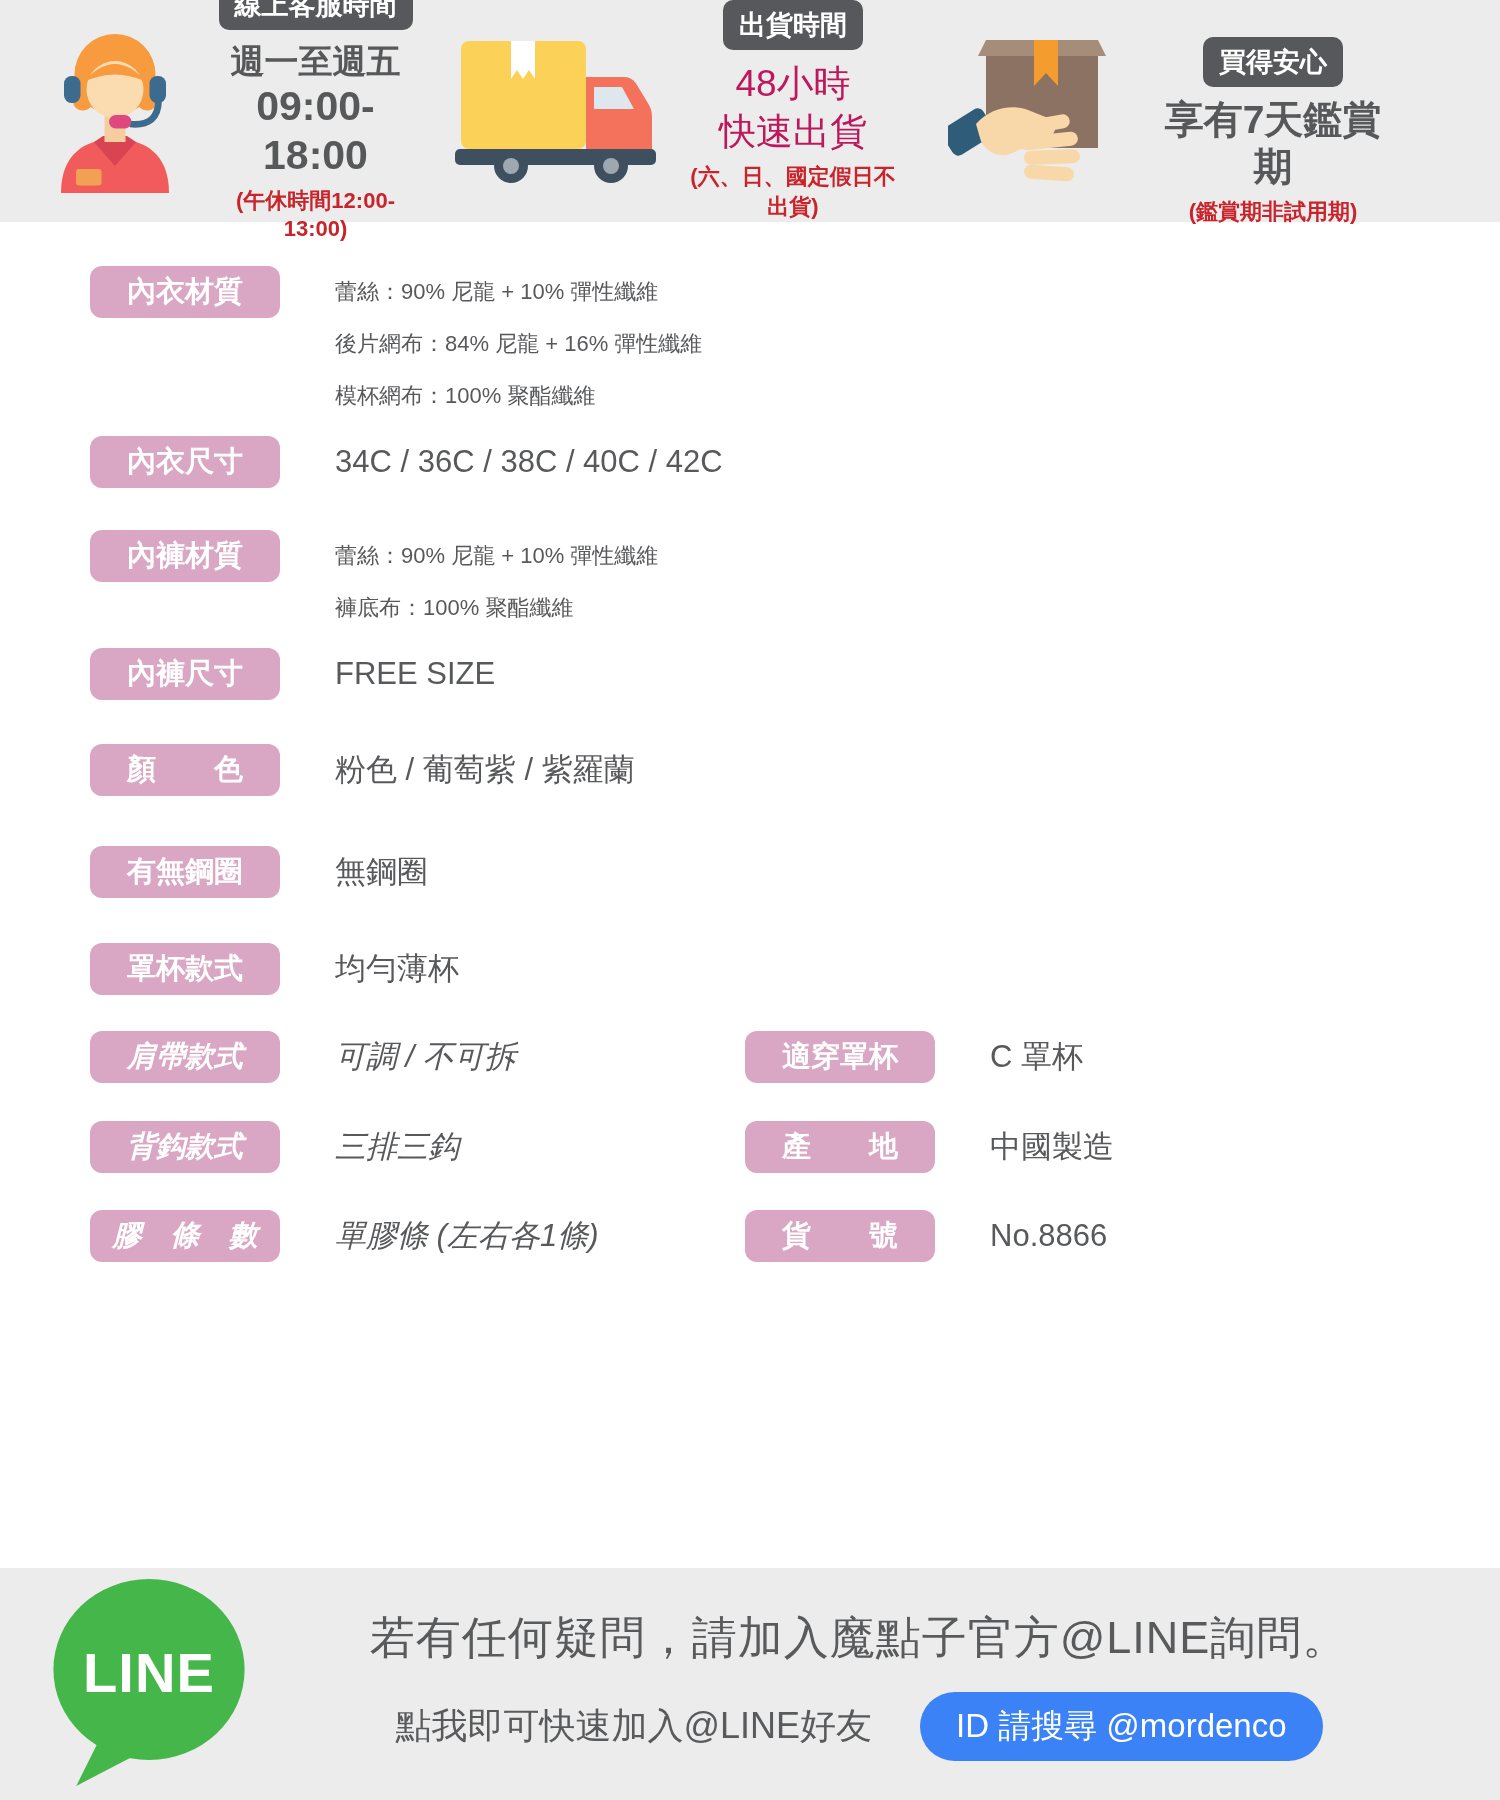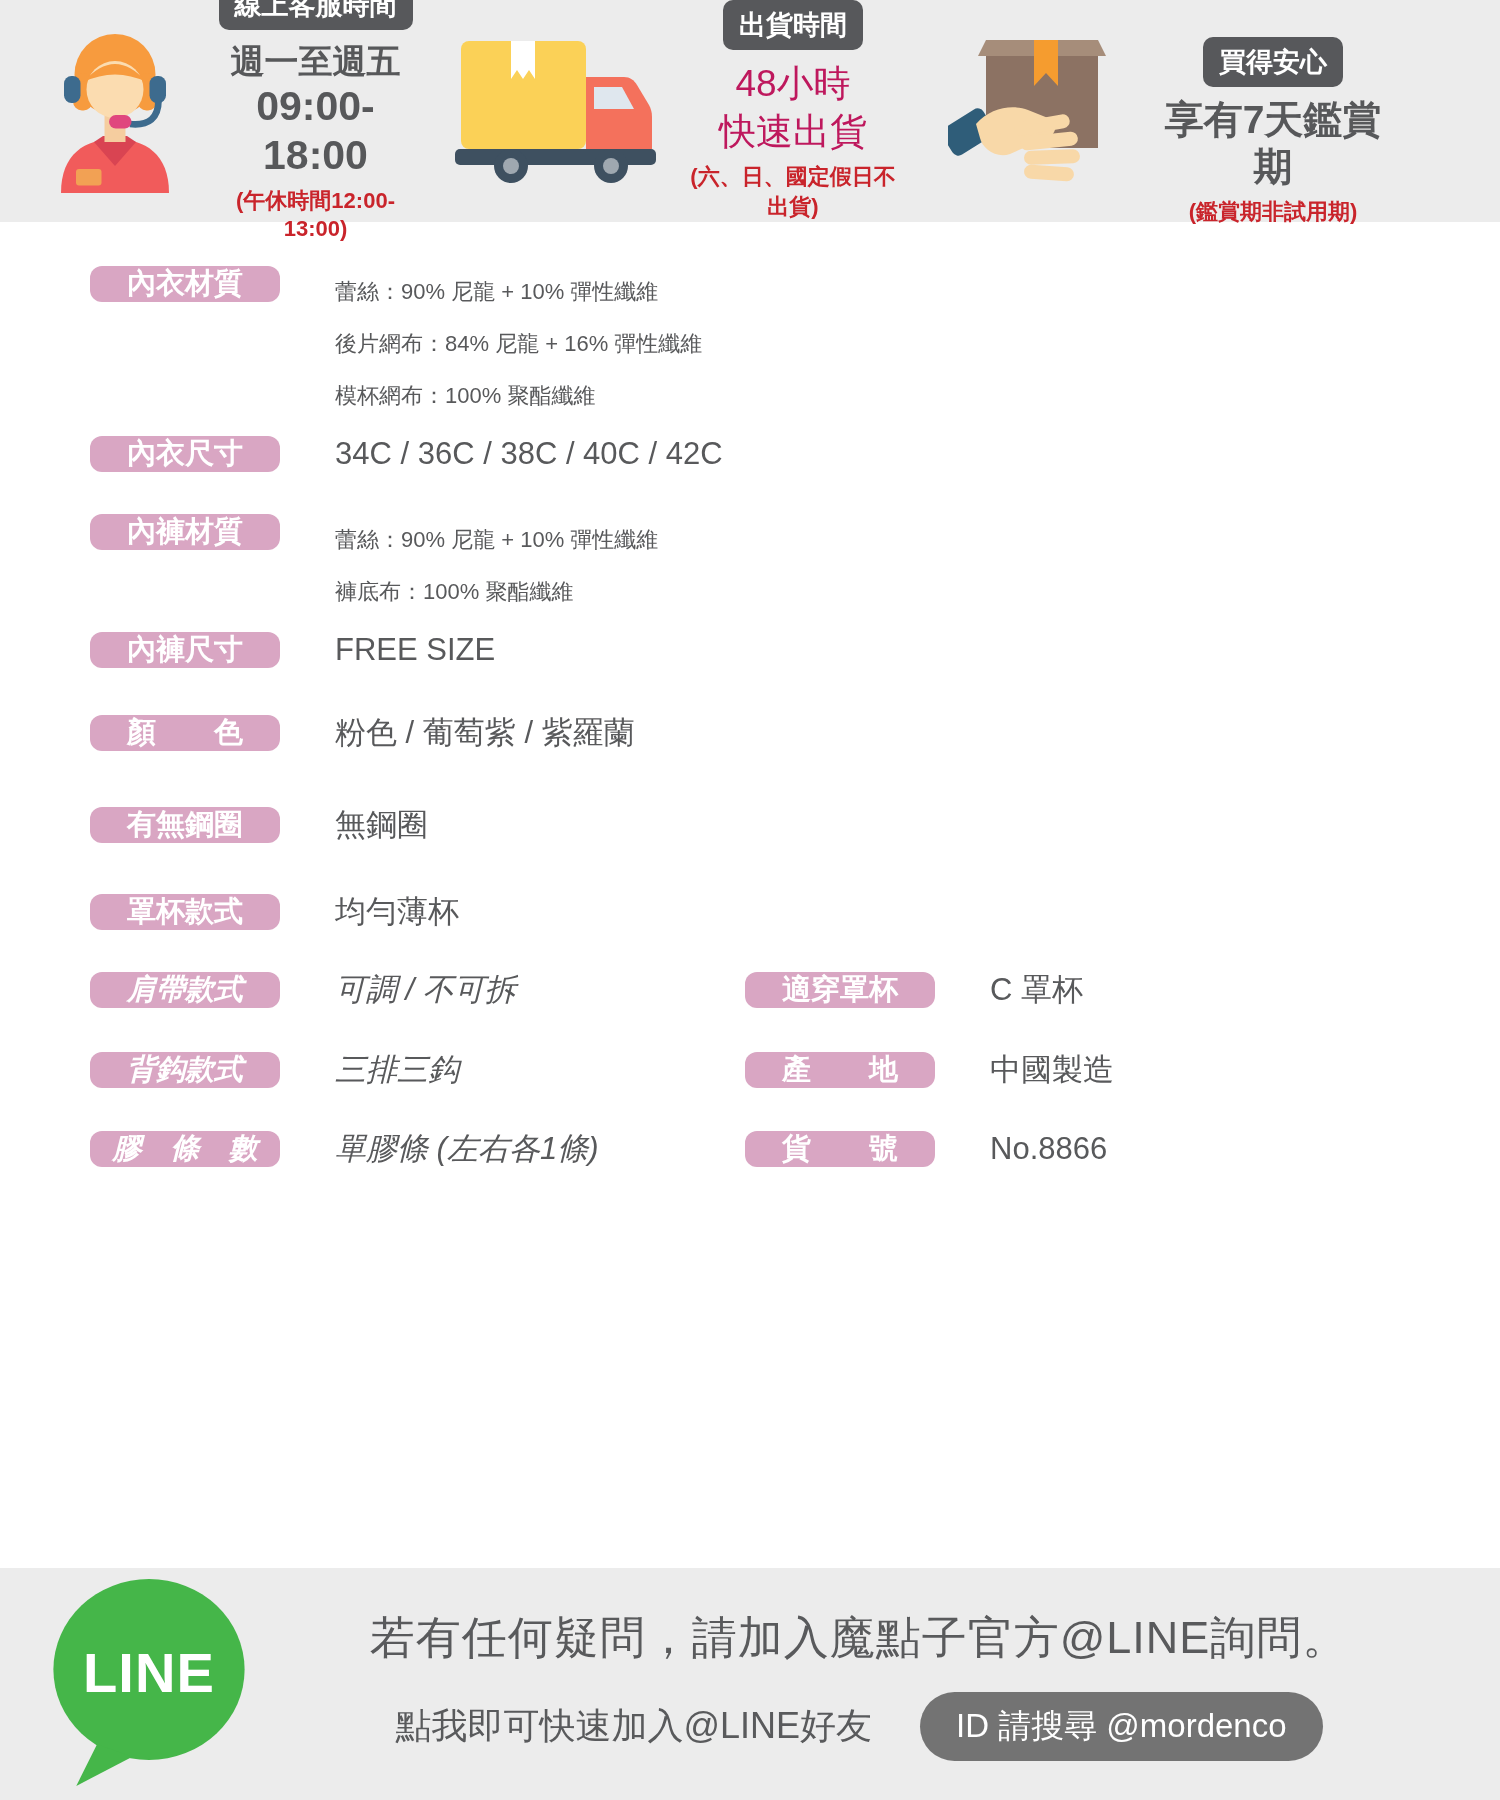--- a/index.html
+++ b/index.html
@@ -21,37 +21,37 @@
   .ship-text { width:220px; margin-left:25px; }
   .ship-l { font-size:37px; color:#be185d; font-weight:500; line-height:1.3; }
   .box-wrap { margin-left:45px; }
   .safe-text { width:250px; margin-left:25px;margin-top:42px; }
   .safe-l { font-size:39px; color:#57585A; font-weight:bold; line-height:1.2; }
 
   
   .main { flex:1 1 auto; padding-top:44px; }
   .row { display:flex; align-items:center; margin-left:90px; }
   .row.multi { align-items:flex-start; }
-  .pbadge { width:190px; height:36px; flex:0 0 auto; background:#D9A6C3; color:#fff;
+  .pbadge { width:190px; height:52px; flex:0 0 auto; background:#D9A6C3; color:#fff;
             font-size:29px; font-weight:bold; border-radius:12px;
             display:flex; align-items:center; justify-content:center; white-space:nowrap; }
   .val { margin-left:55px; font-size:31px; color:#58595B; }
   .vlines .vline { line-height:52px; font-size:22px; color:#58595B; }
   .left2 { display:flex; align-items:center; width:655px; flex:0 0 auto;font-style:italic; }
   .right2 { display:flex; align-items:center; }
 
   
   .footer { height:232px; background:#ECECEC; display:flex; align-items:center;
             padding:0 45px; flex:0 0 auto; }
   .line-logo { flex:0 0 auto; cursor:pointer; }
   .f-right { flex:1 1 auto; display:flex; flex-direction:column; align-items:center; margin-left:10px; }
   .f-heading { font-size:45px; color:#595A5C; letter-spacing:1px; margin-bottom:24px; white-space:nowrap; }
   .f-subrow { display:flex; align-items:center; justify-content:center; gap:48px; width:100%; }
   .f-subtext { font-size:36px; color:#595A5C; cursor:pointer; white-space:nowrap; }
-  .f-btn { background:#737373; color:#fff; font-size:33px; padding:12px 36px;
+  .f-btn { background:#3b82f6; color:#fff; font-size:33px; padding:12px 36px;
            border-radius:45px; border:none; cursor:pointer; white-space:nowrap; }
 </style>
 </head>
 <body>
 
 <div class="page">
 
   <div class="banner">
 
     <span class="b-icon">

